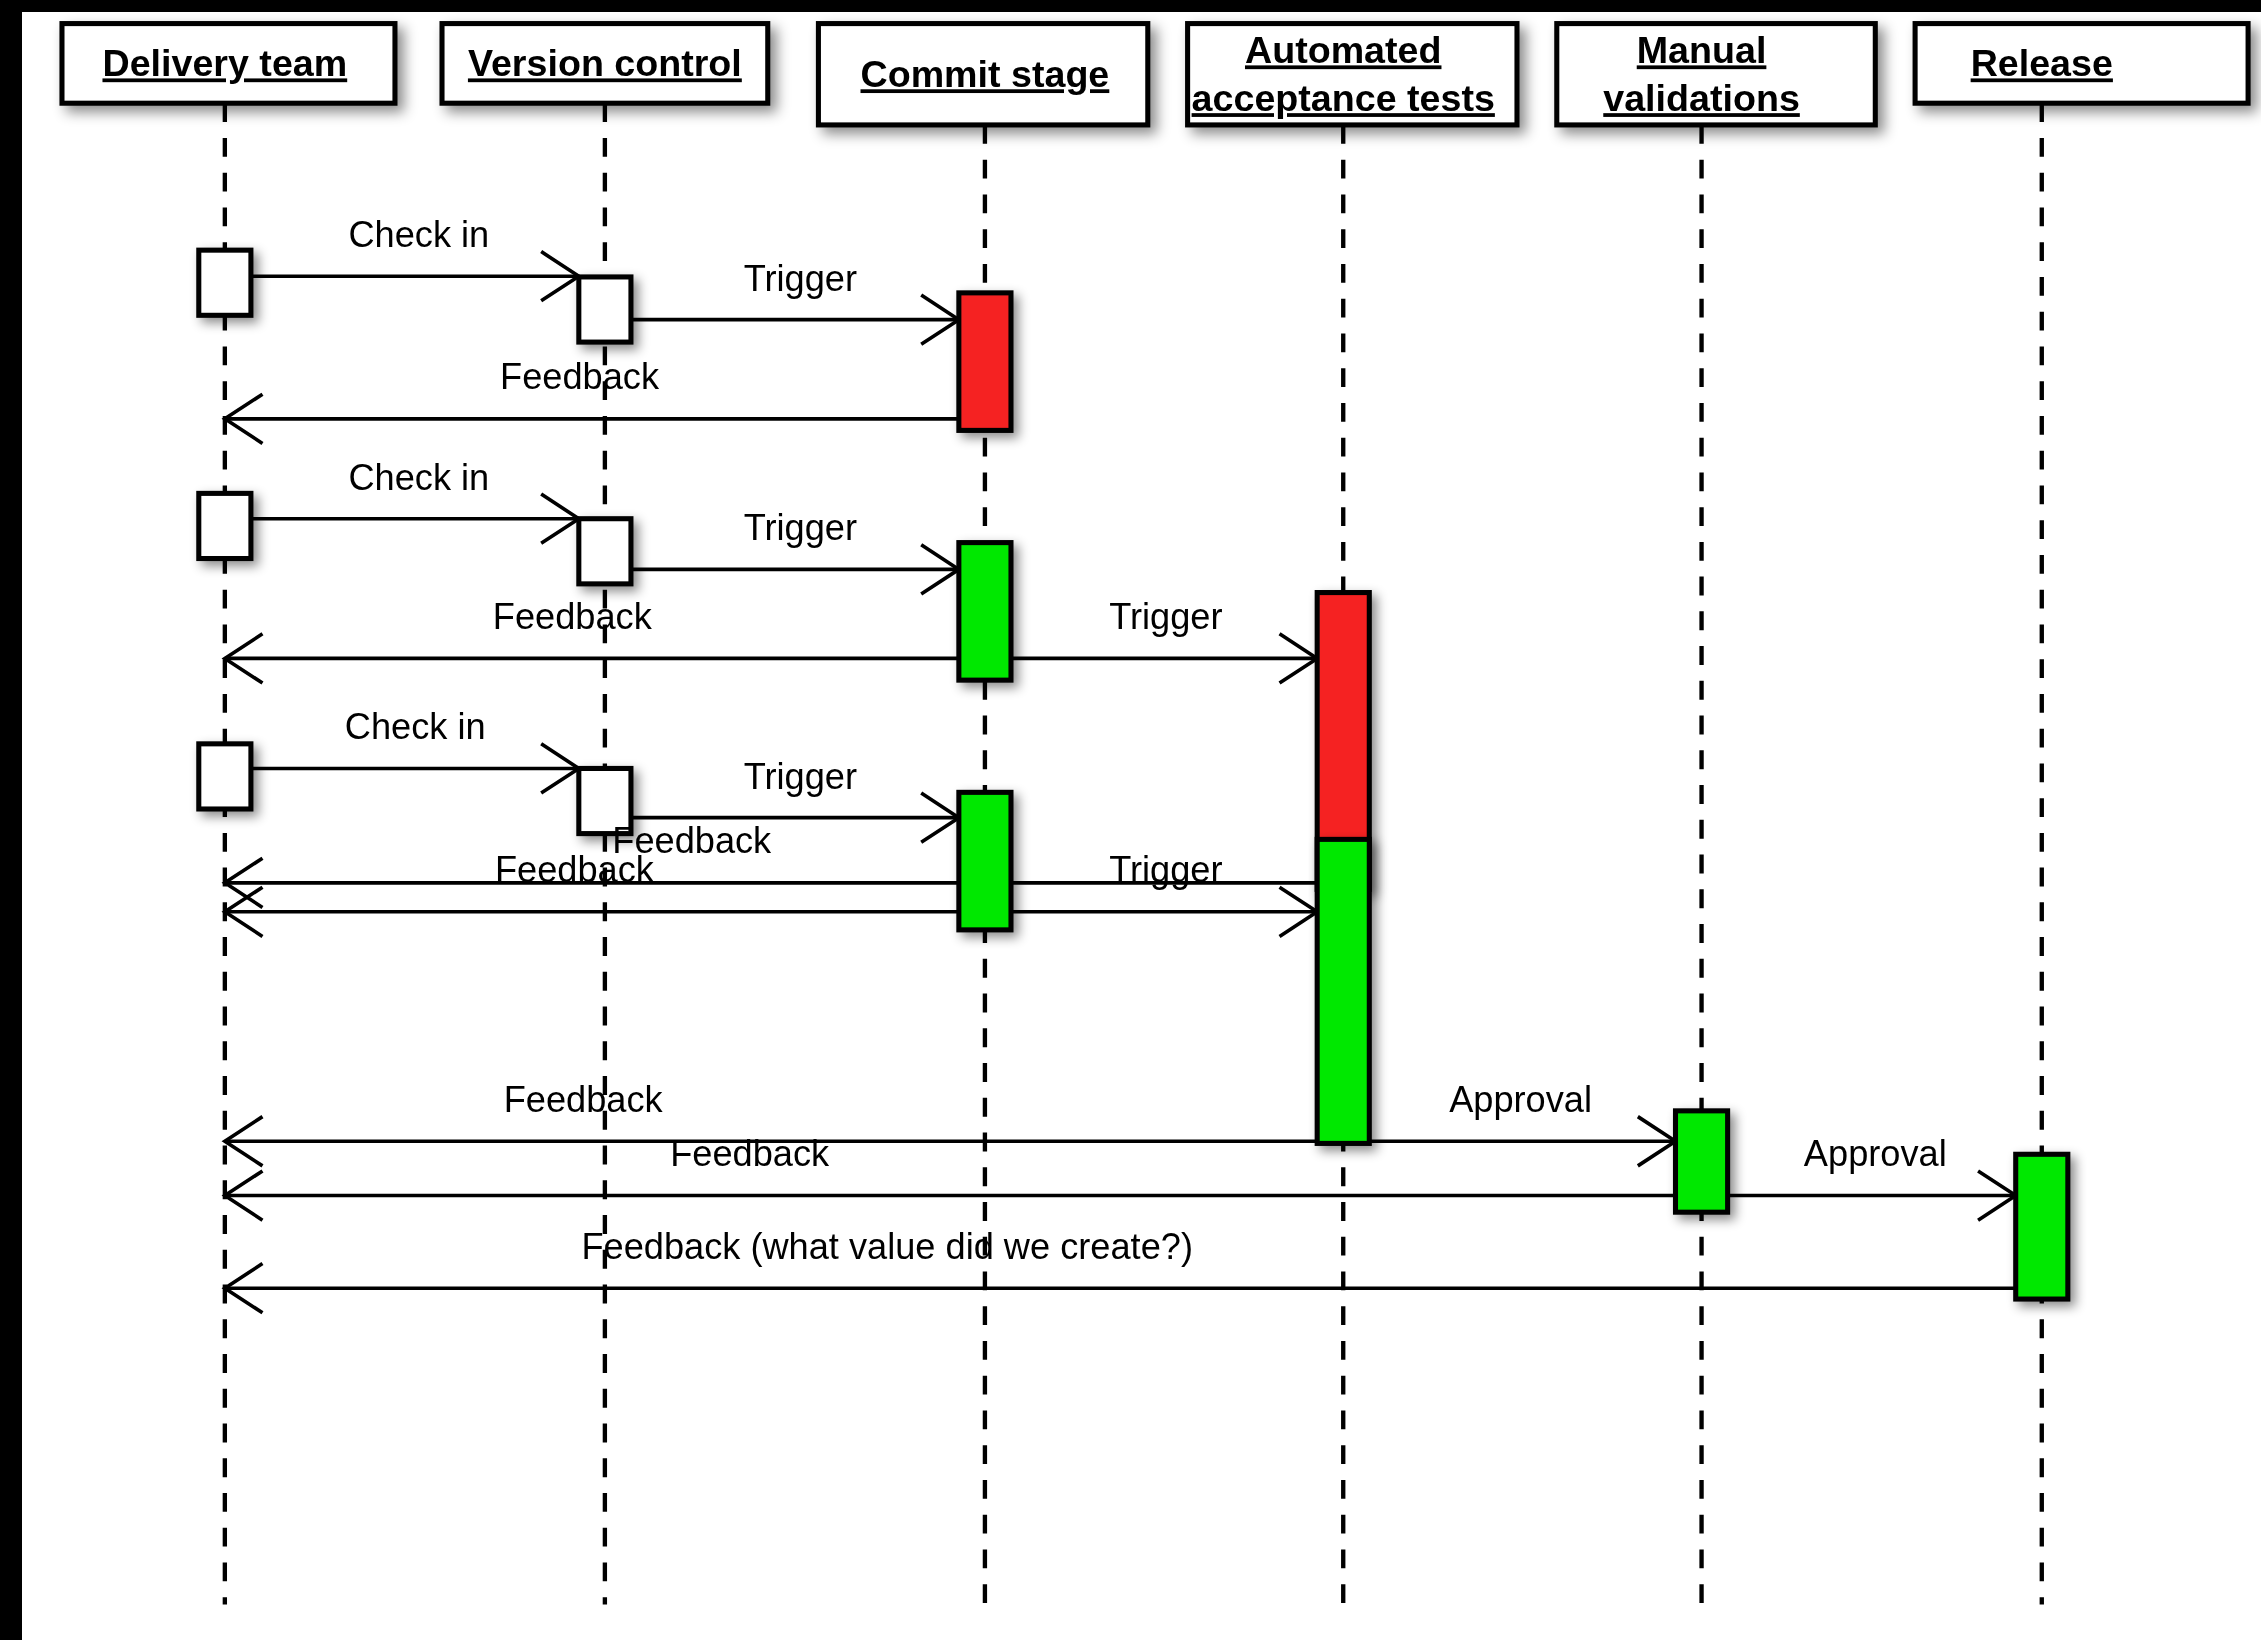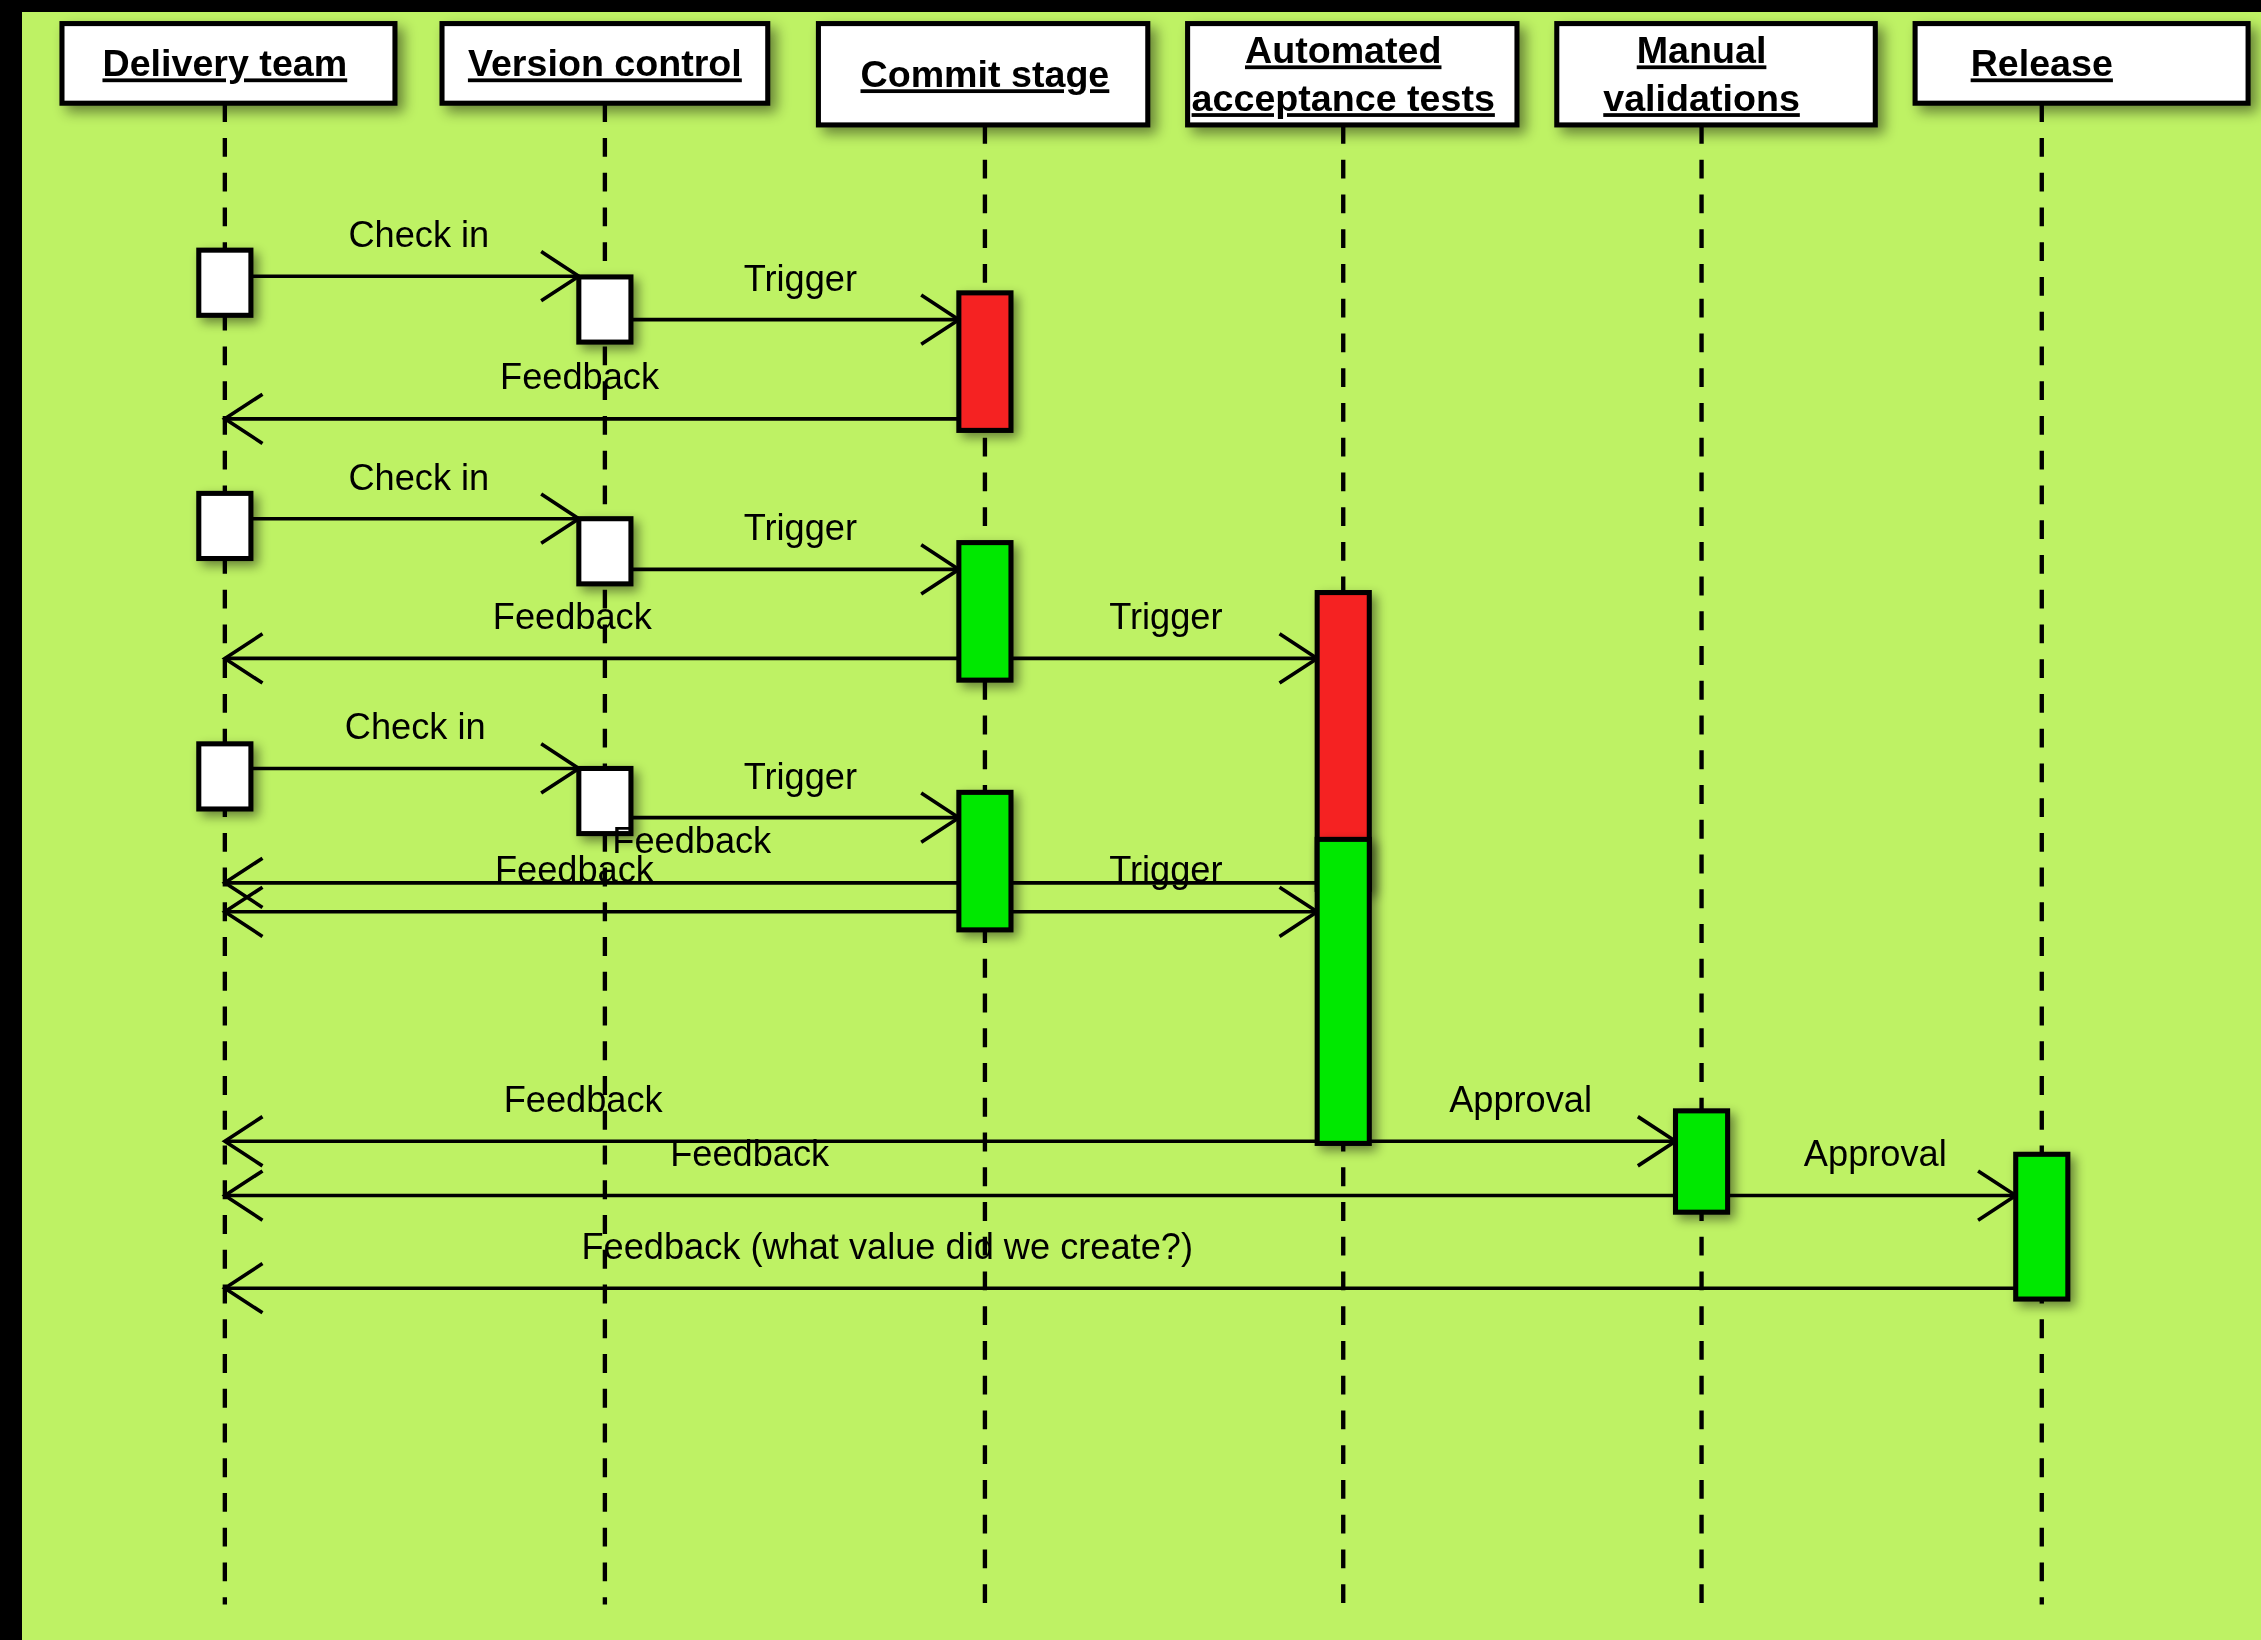--- a/index.html
+++ b/index.html
@@ -14,21 +14,21 @@
     background: #000000;
     overflow: hidden;
     font-family: "Liberation Sans", sans-serif;
   }
   #canvas {
     position: absolute;
     left: 22px;
     top: 12.3px;
     width: 2240px;
     height: 1628px;
-    background: #bef264;
+    background: #ffffff;
   }
   svg#diagram {
     display: block;
     width: 2240px;
     height: 1628px;
   }
   .lifeline-box-rect {
     fill: #ffffff;
     stroke: #000000;
     stroke-width: 7;

